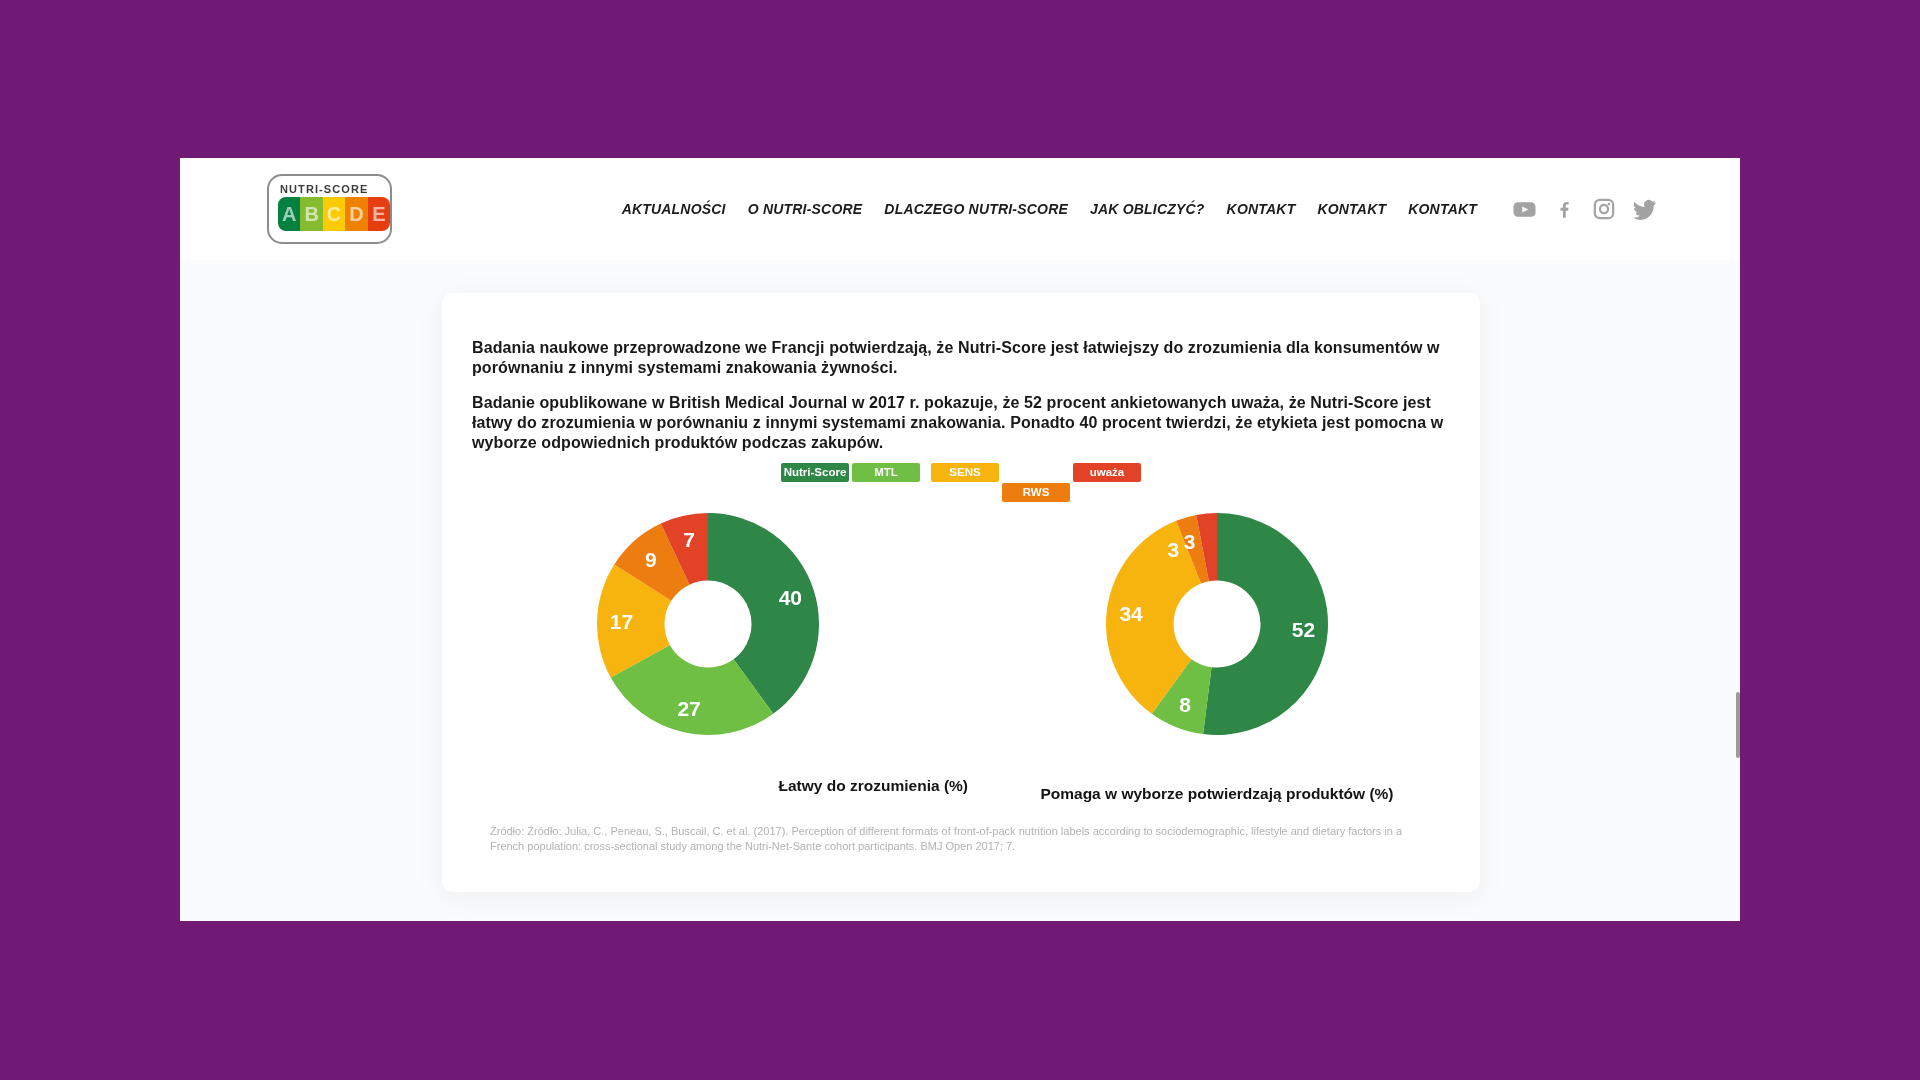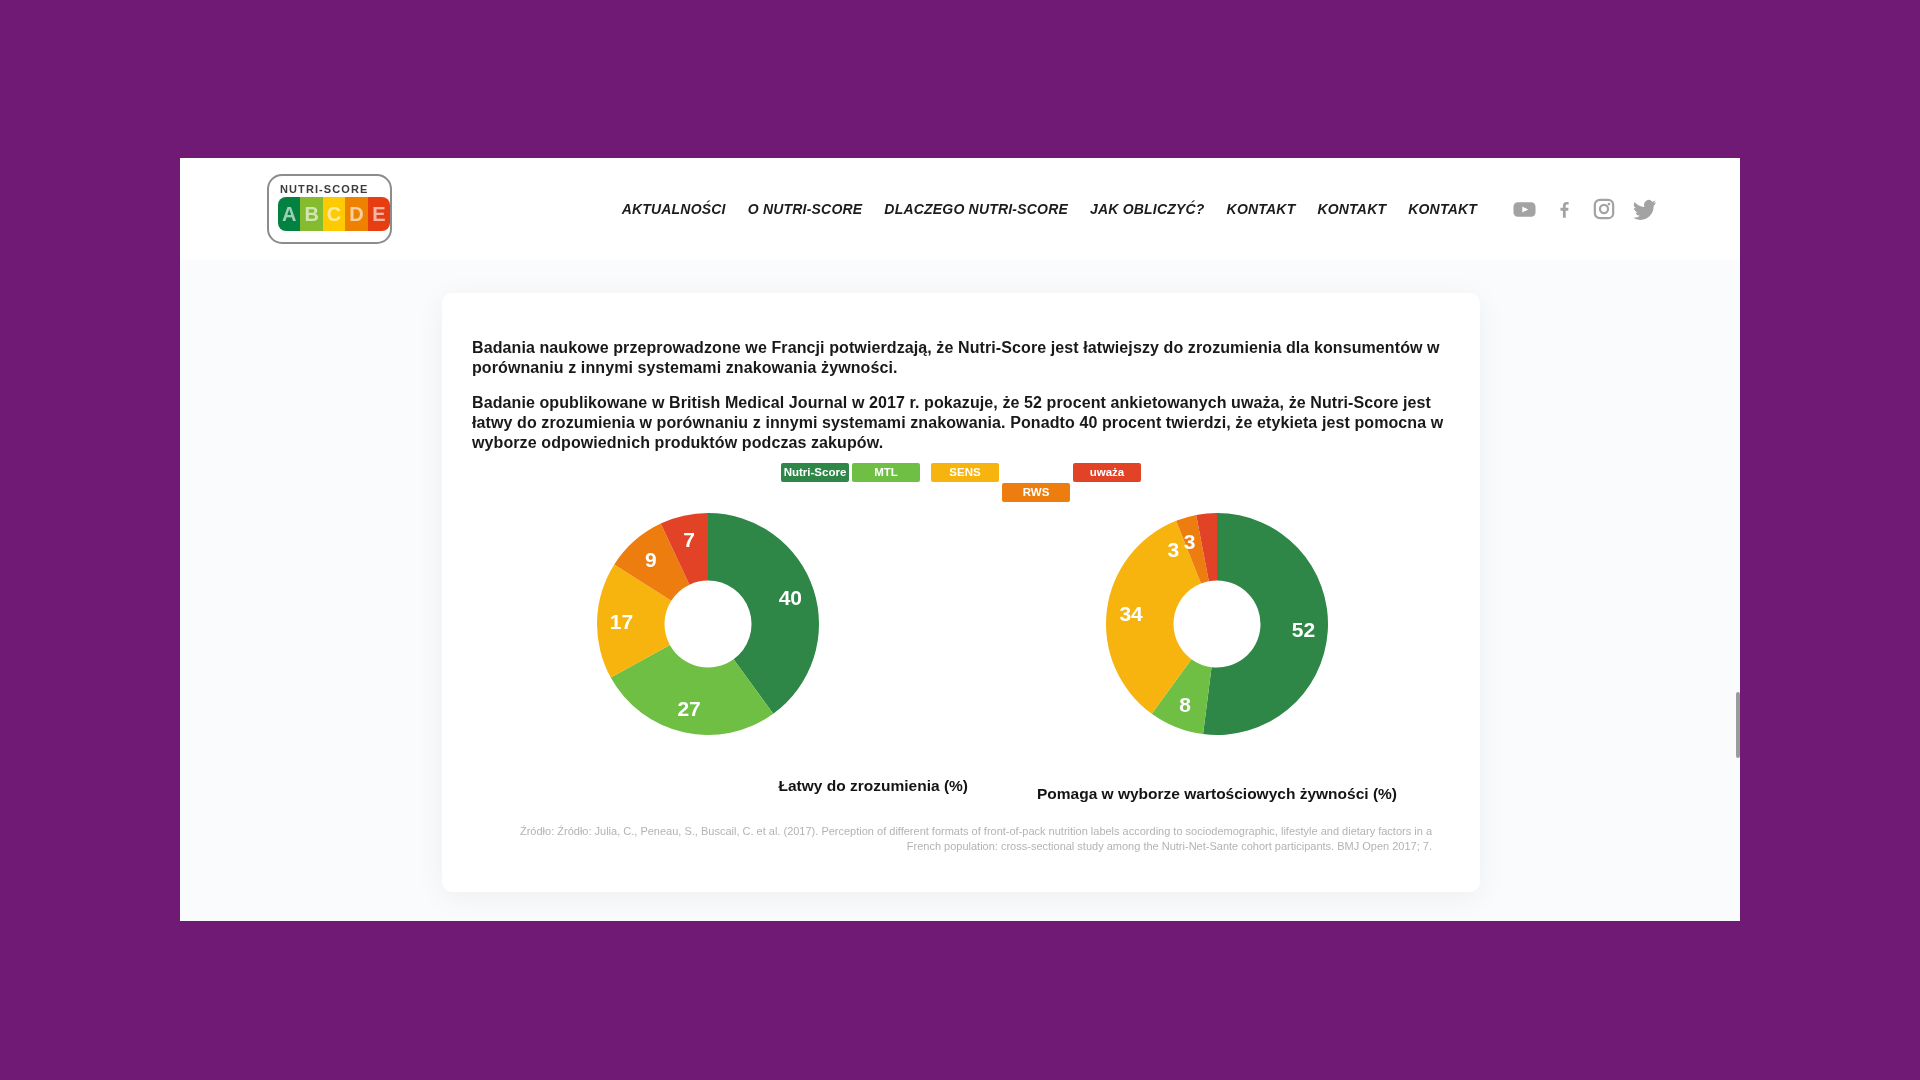--- a/index.html
+++ b/index.html
@@ -76,21 +76,21 @@
   .chart.c0{left:6px;}
   .chart.c1{left:515px;}
   .chart.c0 .chart-title{top:273px;text-align:right;}
   .chart.c1 .chart-title{top:281px;}
   .donut-label{
     font-size:21px;font-weight:bold;fill:#ffffff;
     text-anchor:middle;dominant-baseline:central;
   }
   .source{
     position:absolute;left:48px;right:48px;top:531px;margin:0;
-    text-align:right;font-size:11px;line-height:15px;color:#b3b3b3;font-weight:400;
+    text-align:left;font-size:11px;line-height:15px;color:#b3b3b3;font-weight:400;
   }
   .scroll-thumb{
     position:absolute;left:1556px;top:534px;width:4px;height:66px;
     background:#9b9b9b;border-radius:2px;cursor:pointer;
   }
 </style>
 </head>
 <body>
 
 <div class="stage">
@@ -177,21 +177,21 @@
                 <text x="206.40915414731975" y="125.43640318084796" class="donut-label">52</text>
                 <path d="M 106.08801107436219 230.12473184590704 A 111 111 0 0 1 54.75583699553545 209.80088637561914 L 94.4313415252774 155.1922392553102 A 43.5 43.5 0 0 0 114.54800433995275 163.1569895071798 Z" fill="#6fbf44"></path>
                 <text x="88.12777622856056" y="200.5000481482048" class="donut-label">8</text>
                 <path d="M 54.75583699553545 209.80088637561914 A 111 111 0 0 1 79.13817465200086 16.794810066404054 L 103.98658195821655 79.55472286386104 A 43.5 43.5 0 0 0 94.4313415252774 155.1922392553102 Z" fill="#f7b40e"></path>
                 <text x="34.10270916019252" y="109.1486486380025" class="donut-label">34</text>
                 <path d="M 79.13817465200086 16.794810066404054 A 111 111 0 0 1 99.20067408098467 10.96611516911554 L 111.84891281552102 77.27050459330204 A 43.5 43.5 0 0 0 103.98658195821655 79.55472286386104 Z" fill="#ee7d10"></path>
                 <text x="76.4485330207543" y="45.17108764684822" class="donut-label">3</text>
                 <path d="M 99.20067408098467 10.96611516911554 A 111 111 0 0 1 120.00000000000009 9 L 120.00000000000003 76.5 A 43.5 43.5 0 0 0 111.84891281552102 77.27050459330204 Z" fill="#e24326"></path>
                 <text x="92.6711063811199" y="37.846314911819476" class="donut-label">3</text>
               </svg>
-              <div class="chart-title">Pomaga w wyborze wartościowych żywności (%)</div>
+              <div class="chart-title">Pomaga w wyborze potwierdzają produktów (%)</div>
             </div>
           </div>
 
         <p class="source">Źródło: Źródło: Julia, C., Peneau, S., Buscail, C. et al. (2017). Perception of different formats of front-of-pack nutrition labels according to sociodemographic, lifestyle and dietary factors in a French population: cross-sectional study among the Nutri-Net-Sante cohort participants. BMJ Open 2017; 7.</p>
       </section>
     </div>
 
     <div class="scroll-thumb"></div>
   </div>
 </div>

